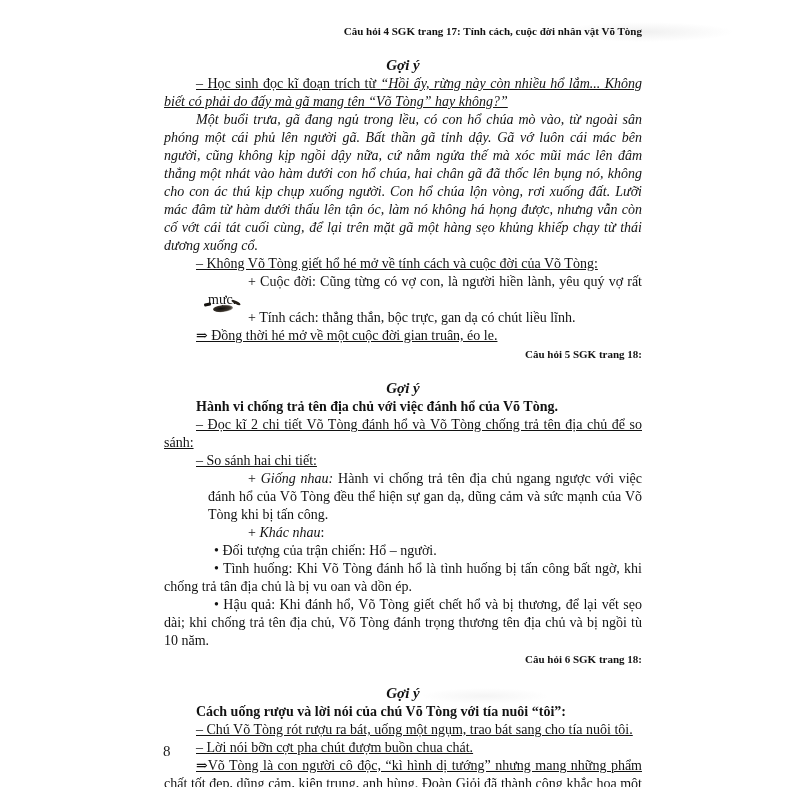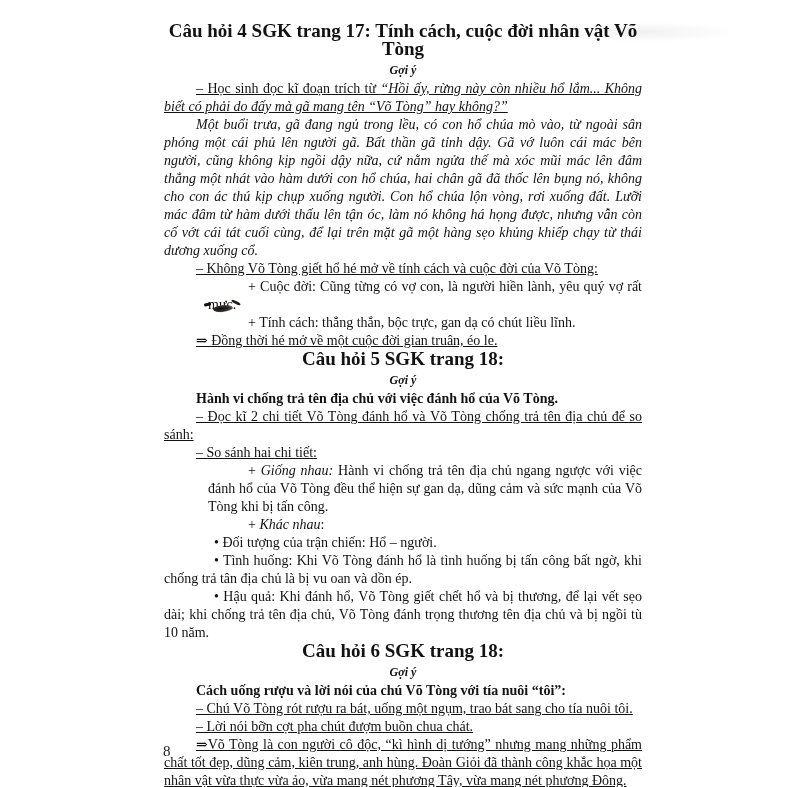--- a/index.html
+++ b/index.html
@@ -10,22 +10,22 @@
     color:#121212;
   }
   .page{
     position:relative;width:787px;height:787px;background:#ffffff;
   }
   .content{
     position:absolute;left:164px;top:22px;width:478px;
     font-size:14px;line-height:18px;
   }
   .blk{margin:0;padding:0;}
-  .b-heading{font-weight:bold;font-size:19px;text-align:center;}
-  .b-center{text-align:center;font-weight:bold;font-style:italic;font-size:12px;margin:3px 0 1px;}
+  .b-heading{font-weight:bold;font-size:11px;text-align:right;}
+  .b-center{text-align:center;font-weight:bold;font-style:italic;font-size:15px;margin:16px 0 1px;}
   .b-para{text-indent:32px;text-align:justify;text-decoration:underline;}
   .b-plus{text-indent:40px;text-align:justify;margin-left:44px;}
   .b-bullet{text-indent:50px;text-align:justify;}
   .b-bold{font-weight:bold;text-indent:32px;text-align:justify;}
   .b-italic{font-style:italic;text-indent:32px;text-align:justify;}
   .seg-i{font-style:italic;}
   .seg-b{font-weight:bold;}
   .page-number{
     position:absolute;left:163px;top:743px;font-size:15px;color:#1a1a1a;
   }

